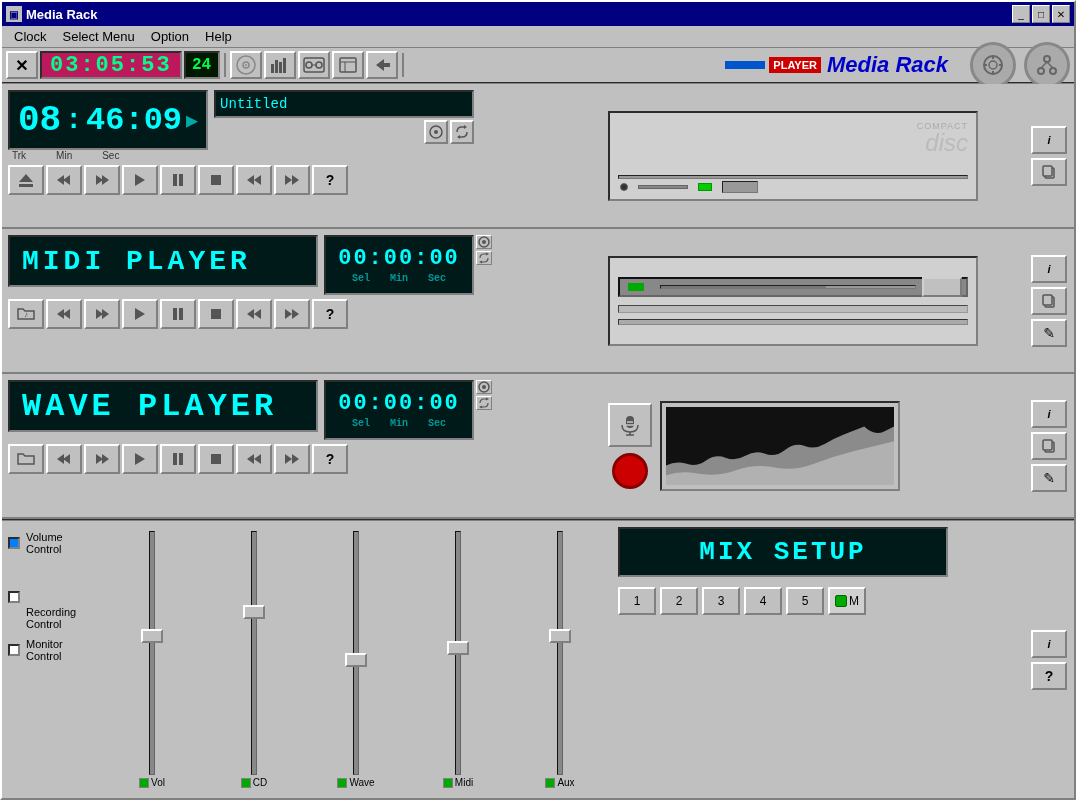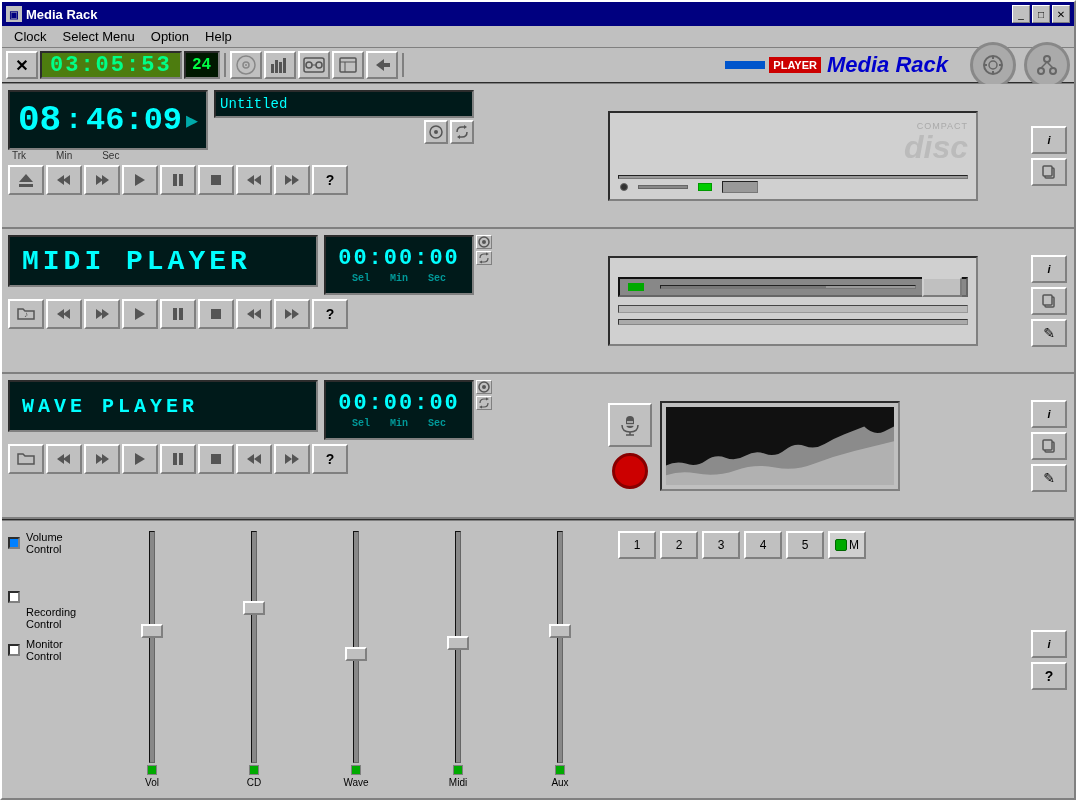--- a/index.html
+++ b/index.html
@@ -85,21 +85,21 @@
       align-items: center;
       padding: 4px;
       height: 36px;
       gap: 2px;
       flex-shrink: 0;
       border-bottom: 2px groove #808080;
     }
 
     
     .led-display {
-      background: #4d7c0f;
+      background: #be185d;
       color: #00ff88;
       font-family: 'Courier New', monospace;
       font-weight: bold;
       display: flex;
       align-items: center;
       justify-content: center;
       border: 2px inset #808080;
     }
 
     .diamond-badge {
@@ -473,21 +473,20 @@
       left: 50%;
       transform: translateX(-50%);
       cursor: pointer;
     }
 
     .fader-label-row {
       display: flex;
       align-items: center;
       gap: 2px;
       font-size: 10px;
-      flex-direction: column;
     }
   </style>
 </head>
 <body>
 
 <div class="window">
 
   <div class="title-bar">
     <div class="title-bar-icon">
       <span>▣</span>
@@ -679,21 +678,21 @@
               </svg>
           </div>
           <div class="btn" style="font-weight:bold; font-size:14px;">?</div>
         </div>
       </div>
 
       <div class="section-right">
         <div class="cd-drive">
           <div style="position:absolute; top:8px; right:8px; text-align:right;">
             <div style="font-size:9px; color:#aaa; letter-spacing:1px;">COMPACT</div>
-            <div style="font-size:32px; color:#bbb; font-style:italic; font-weight:bold; line-height:1;">disc</div>
+            <div style="font-size:24px; color:#bbb; font-style:italic; font-weight:normal; line-height:1;">disc</div>
           </div>
           <div style="position:absolute; bottom:20px; left:8px; right:8px;">
             <div style="height:4px; background:#999; border:1px inset #777;"></div>
           </div>
           <div style="position:absolute; bottom:6px; left:10px; display:flex; align-items:center; gap:10px;">
             <div style="width:8px; height:8px; border-radius:50%; background:#333; border:1px solid #666;"></div>
             <div style="width:50px; height:4px; background:#888; border:1px solid #666;"></div>
             <div style="width:14px; height:8px; background:#00cc00; border:1px solid #009900;"></div>
             <div style="width:36px; height:12px; background:#999; border:1px inset #777;"></div>
           </div>
@@ -823,21 +822,21 @@
         </div>
         <div class="side-btn" style="font-size:14px;">✎</div>
       </div>
     </div>
 
     <div class="section-row" style="height:145px;">
       <div class="section-left">
         <div class="top-display-row">
 
           <div class="midi-display">
-            <span style="font-size:20px; letter-spacing:4px;">WAVE PLAYER</span>
+            <span style="font-size:32px; letter-spacing:4px;">WAVE PLAYER</span>
           </div>
 
           <div style="position:relative; display:flex; align-items:stretch;">
             <div class="time-display-small">
               <span style="font-size:22px; letter-spacing:2px;">00:00:00</span>
               <div style="display:flex; gap:20px; font-size:10px; color:#009999; margin-top:2px;">
                 <span>Sel</span>
                 <span>Min</span>
                 <span>Sec</span>
               </div>
@@ -1021,20 +1020,23 @@
               <div class="fader-check"></div>
               <span style="font-size:10px;">Aux</span>
             </div>
           </div>
 
         </div>
       </div>
 
       <div style="flex:1; display:flex; flex-direction:column; padding:6px; gap:6px;">
 
+        <div class="mix-setup-display">
+          <span>MIX SETUP</span>
+        </div>
 
         <div class="mix-buttons">
           <div class="mix-btn">1</div>
           <div class="mix-btn">2</div>
           <div class="mix-btn">3</div>
           <div class="mix-btn">4</div>
           <div class="mix-btn">5</div>
           <div class="mix-btn mix-m-btn">
             <div style="width:12px; height:12px; background:#00aa00; border:1px solid #006600; border-radius:2px;"></div>
             <span style="margin-left:2px;">M</span>

